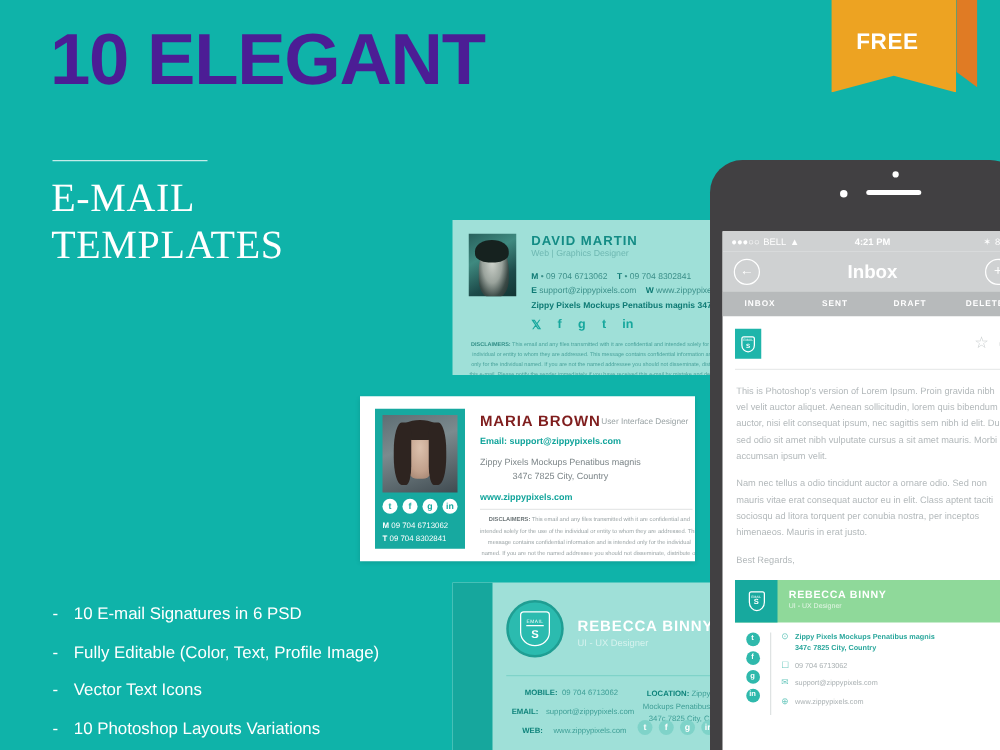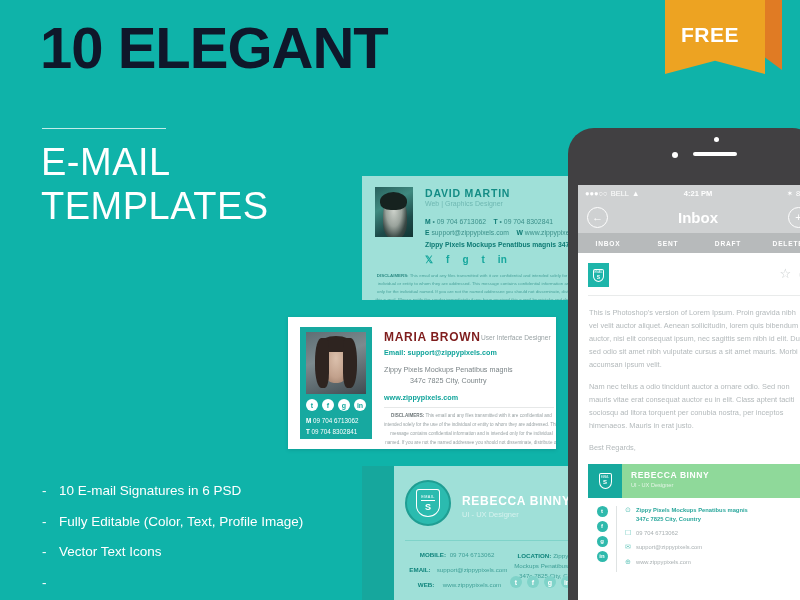--- a/index.html
+++ b/index.html
@@ -7,31 +7,31 @@
   body {
     font-family: "Liberation Sans", sans-serif;
     background: #0fb3a9;
     position: relative;
   }
 
   
   .hero { position: absolute; left: 0; top: 0; width: 360px; height: 600px; }
   .hero-title {
     position: absolute; left: 40px; top: 18px;
-    font-size: 58px; font-weight: bold; color: #0f172a;
+    font-size: 58px; font-weight: bold; color: #4c1d95;
     letter-spacing: -1px; line-height: 1.05; white-space: nowrap;
   }
   .hero-divider {
     position: absolute; left: 42px; top: 128px;
     width: 124px; height: 1px; background: rgba(255,255,255,.75);
   }
   .hero-sub {
     position: absolute; left: 41px; top: 140px;
-    font-size: 38px; font-weight: 300; color: #ffffff;
-    line-height: 1.17; letter-spacing: 0.5px;
+    font-size: 32px; font-weight: 300; color: #ffffff;
+    line-height: 1.17; letter-spacing: 0.5px; font-family: Liberation Serif, serif;
   }
   .hero-sub div { white-space: nowrap; }
 
   .bullets { position: absolute; left: 42px; top: 483px; }
   .bullet {
     display: flex; align-items: baseline;
     font-size: 13.5px; color: #ffffff; margin-bottom: 15.5px;
     white-space: nowrap;
   }
   .bullet .dash { width: 17px; flex: none; }
@@ -44,21 +44,21 @@
     clip-path: polygon(0 0, 100% 0, 100% 100%, 50% 82%, 0 100%);
   }
   .ribbon-fold {
     position: absolute; left: 100px; top: 0; width: 17px; height: 70px;
     background: #e07b24;
     clip-path: polygon(0 0, 100% 0, 100% 100%, 0 82%);
   }
   .ribbon-label {
     position: absolute; left: 0; top: 23px; width: 90px;
     text-align: center; color: #fff; font-weight: bold;
-    font-size: 21px; letter-spacing: .5px;
+    font-size: 18px; letter-spacing: .5px;
   }
 
   
   .card { position: absolute; overflow: hidden; text-align: center; }
 
   
   #card-david {
     left: 362px; top: 176px; width: 243px; height: 124px;
     background: #9fe0d8;
   }
@@ -274,20 +274,21 @@
     <div class="bullet">
       <span class="dash">-</span>
       <span>Fully Editable (Color, Text, Profile Image)</span>
     </div>
     <div class="bullet">
       <span class="dash">-</span>
       <span>Vector Text Icons</span>
     </div>
     <div class="bullet">
       <span class="dash">-</span>
+      <span>10 Photoshop Layouts Variations</span>
     </div>
   </div>
 </div>
 
 <div class="ribbon">
   <div class="ribbon-fold"></div>
   <div class="ribbon-main"></div>
   <div class="ribbon-label">FREE</div>
 </div>
 

